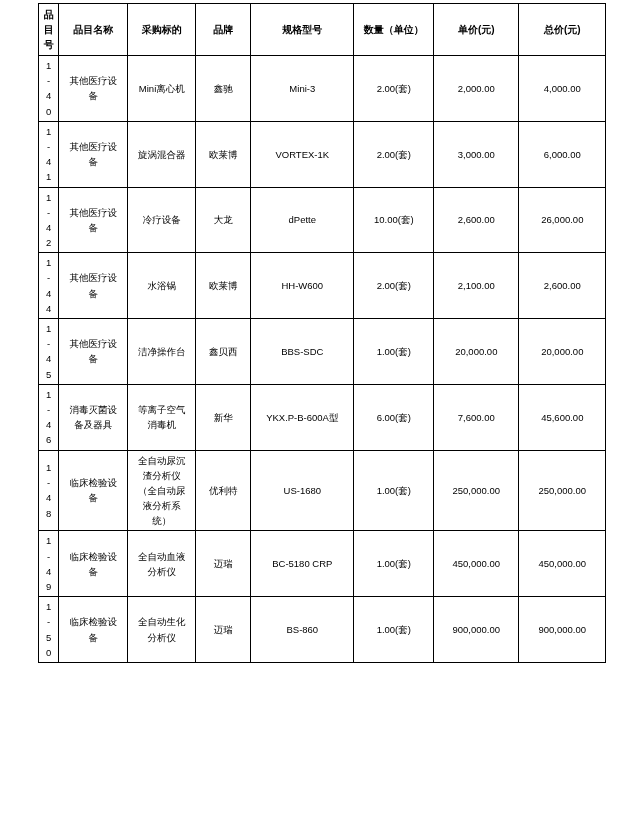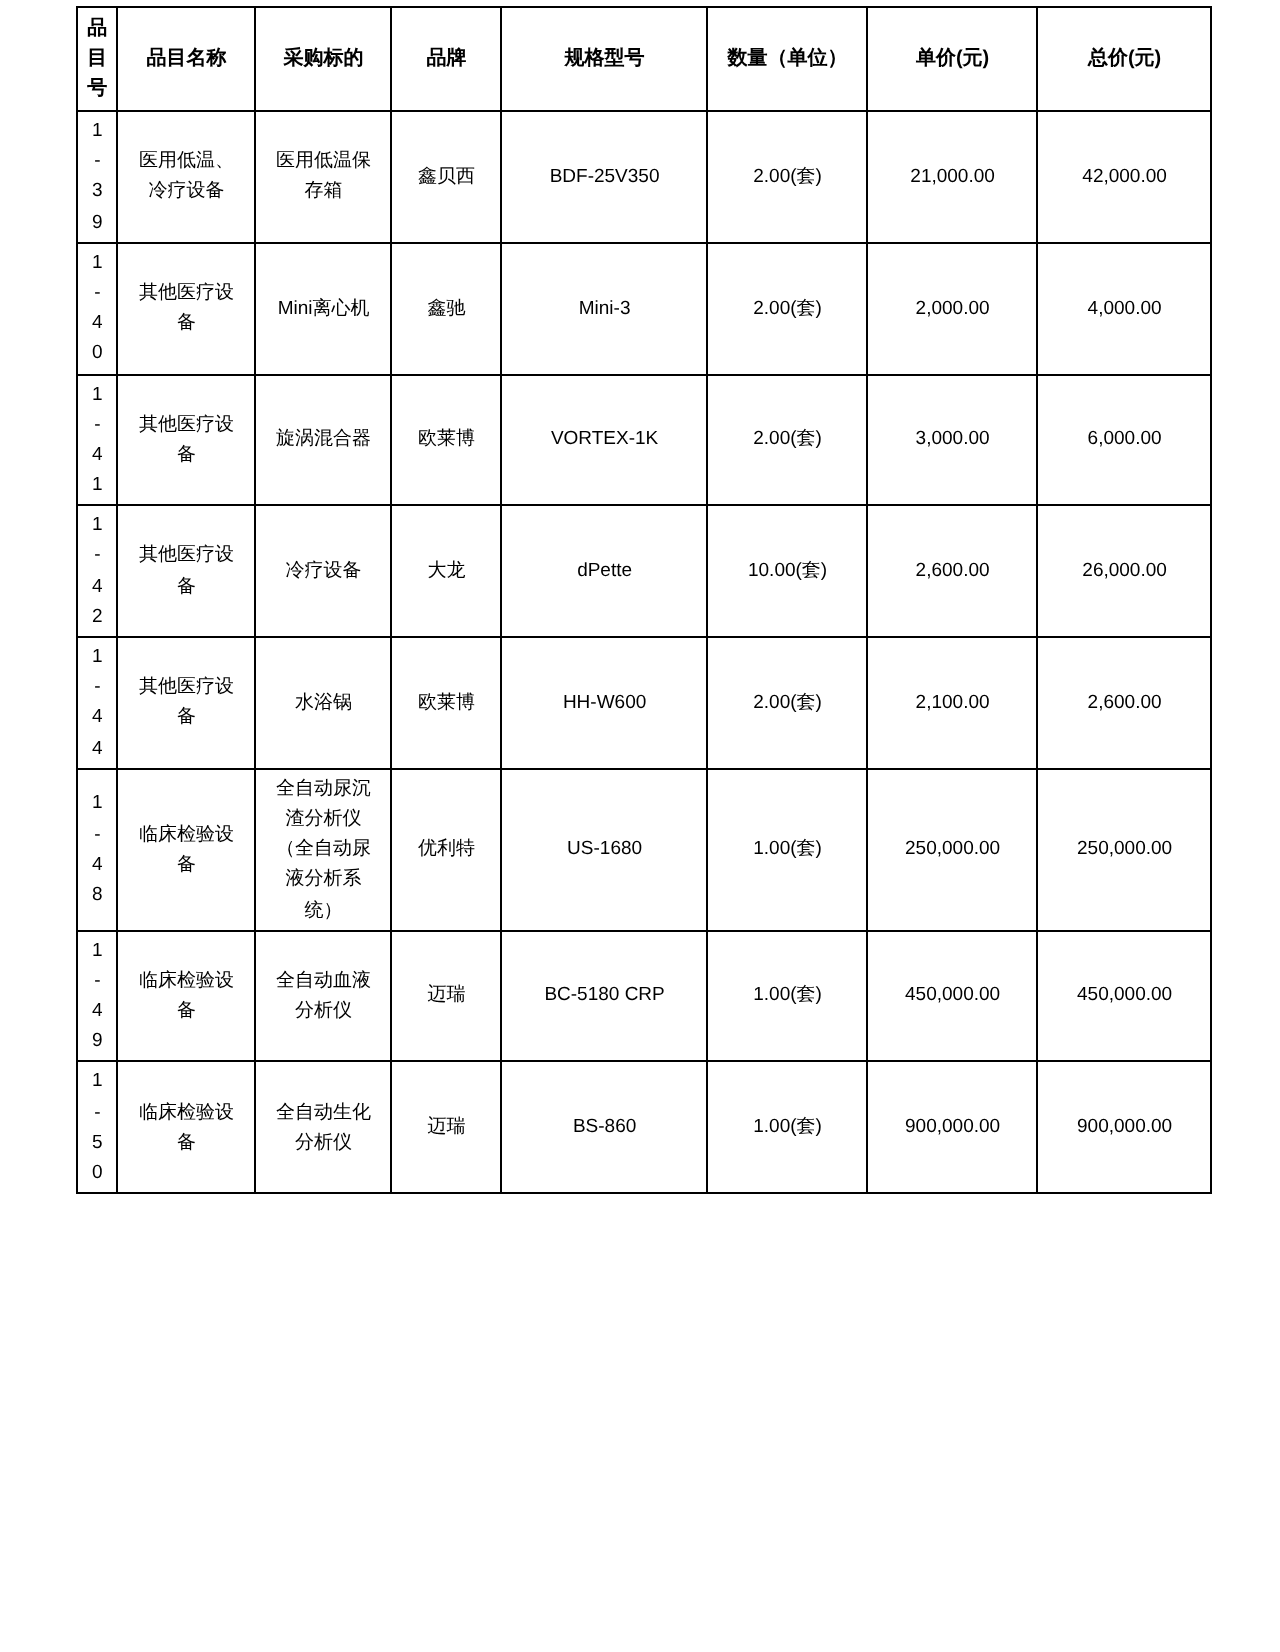--- a/index.html
+++ b/index.html
@@ -75,30 +75,20 @@
       <th>采购标的</th>
       <th>品牌</th>
       <th>规格型号</th>
       <th>数量（单位）</th>
       <th class="num">单价(元)</th>
       <th class="num">总价(元)</th>
     </tr>
   </thead>
   <tbody id="table-body">
       <tr>
-        <td class="c-itemno">1-39</td>
-        <td>医用低温、冷疗设备</td>
-        <td>医用低温保存箱</td>
-        <td>鑫贝西</td>
-        <td>BDF-25V350</td>
-        <td class="qty">2.00(套)</td>
-        <td class="num">21,000.00</td>
-        <td class="num">42,000.00</td>
-      </tr>
-      <tr>
         <td class="c-itemno">1-40</td>
         <td>其他医疗设备</td>
         <td>Mini离心机</td>
         <td>鑫驰</td>
         <td>Mini-3</td>
         <td class="qty">2.00(套)</td>
         <td class="num">2,000.00</td>
         <td class="num">4,000.00</td>
       </tr>
       <tr>
@@ -125,20 +115,40 @@
         <td class="c-itemno">1-44</td>
         <td>其他医疗设备</td>
         <td>水浴锅</td>
         <td>欧莱博</td>
         <td>HH-W600</td>
         <td class="qty">2.00(套)</td>
         <td class="num">2,100.00</td>
         <td class="num">2,600.00</td>
       </tr>
       <tr>
+        <td class="c-itemno">1-45</td>
+        <td>其他医疗设备</td>
+        <td>洁净操作台</td>
+        <td>鑫贝西</td>
+        <td>BBS-SDC</td>
+        <td class="qty">1.00(套)</td>
+        <td class="num">20,000.00</td>
+        <td class="num">20,000.00</td>
+      </tr>
+      <tr>
+        <td class="c-itemno">1-46</td>
+        <td>消毒灭菌设备及器具</td>
+        <td>等离子空气消毒机</td>
+        <td>新华</td>
+        <td>YKX.P-B-600A型</td>
+        <td class="qty">6.00(套)</td>
+        <td class="num">7,600.00</td>
+        <td class="num">45,600.00</td>
+      </tr>
+      <tr>
         <td class="c-itemno">1-48</td>
         <td>临床检验设备</td>
         <td>全自动尿沉渣分析仪（全自动尿液分析系统）</td>
         <td>优利特</td>
         <td>US-1680</td>
         <td class="qty">1.00(套)</td>
         <td class="num">250,000.00</td>
         <td class="num">250,000.00</td>
       </tr>
       <tr>

